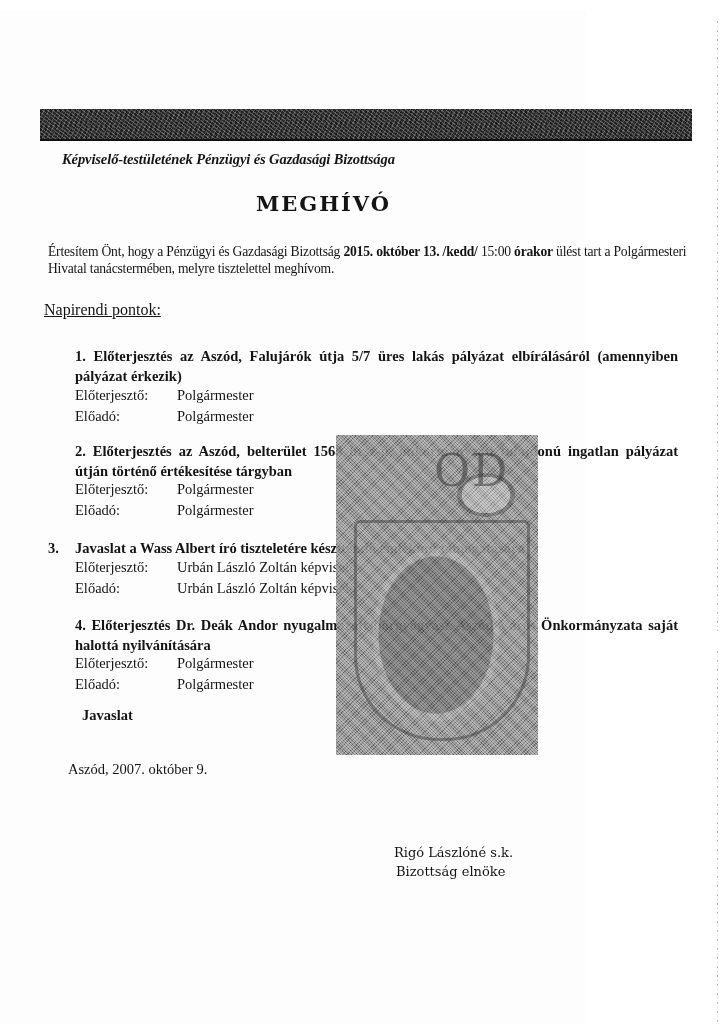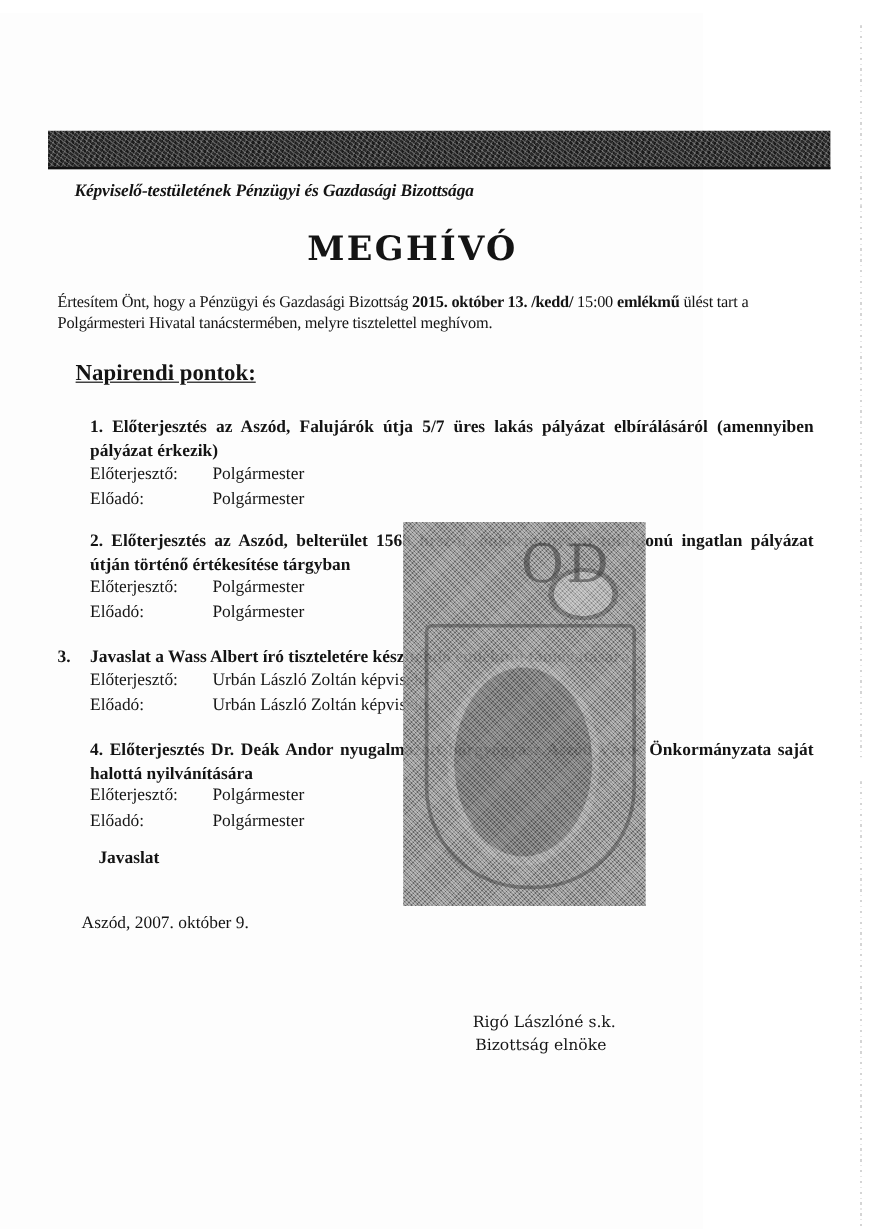--- a/index.html
+++ b/index.html
@@ -17,26 +17,26 @@
       background-image:
         repeating-linear-gradient(37deg, rgba(255,255,255,.22) 0 1px, transparent 1px 3px),
         repeating-linear-gradient(-61deg, rgba(255,255,255,.16) 0 1px, transparent 1px 4px),
         repeating-linear-gradient(90deg, rgba(0,0,0,.35) 0 2px, transparent 2px 5px);
       border-bottom: 2px solid #111; }
 
     .serif { font-family: "Liberation Serif", "DejaVu Serif", serif; }
     .t { position: absolute; white-space: nowrap; }
 
     .committee { left: 62px; top: 140px; font-size: 14.5px; font-weight: bold; font-style: italic; letter-spacing: -0.1px; }
-    .title { left: 256px; top: 180px; font-family: "DejaVu Serif", serif; font-size: 28px; font-weight: bold; letter-spacing: 2px; }
+    .title { left: 256px; top: 180px; font-family: "DejaVu Serif", serif; font-size: 21px; font-weight: bold; letter-spacing: 2px; }
 
     .intro { left: 48px; top: 232px; font-size: 13.6px; line-height: 17px; width: 640px; white-space: normal; letter-spacing: -0.2px; }
     .intro b { font-weight: bold; }
 
-    .agenda-head { left: 63px; top: 290px; font-size: 19px; font-weight: bold; text-decoration: underline; }
+    .agenda-head { left: 44px; top: 290px; font-size: 16px; font-weight: normal; text-decoration: underline; }
 
     .item-title { font-size: 14.5px; font-weight: bold; line-height: 20px; white-space: normal; text-align: justify; }
     .row { position: absolute; font-size: 14.5px; white-space: nowrap; }
     .row .lbl { display: inline-block; width: 102px; }
 
     .others { left: 82px; top: 696px; font-size: 14.5px; font-weight: bold; }
     .place-date { left: 68px; top: 750px; font-size: 14.5px; }
 
     .sig { position: absolute; left: 394px; top: 832px; font-family: "DejaVu Serif", serif; font-size: 13px; line-height: 19px; }
 
@@ -61,21 +61,21 @@
   <div class="edge-line" style="top:10px;height:150px;"></div>
   <div class="edge-line" style="top:160px;height:460px;"></div>
   <div class="edge-line" style="top:640px;height:380px;"></div>
 
   <div class="banner"></div>
 
   <div class="t serif committee">Képviselő-testületének Pénzügyi és Gazdasági Bizottsága</div>
 
   <div class="t title">MEGHÍVÓ</div>
 
-  <div class="t serif intro"><span>Értesítem Önt, hogy a Pénzügyi és Gazdasági Bizottság </span><b>2015. október 13. /kedd/</b><span> 15:00 </span><b>emlékmű</b><span> ülést tart a Polgármesteri Hivatal tanácstermében, melyre tisztelettel meghívom.</span></div>
+  <div class="t serif intro"><span>Értesítem Önt, hogy a Pénzügyi és Gazdasági Bizottság </span><b>2015. október 13. /kedd/</b><span> 15:00 </span><b>órakor</b><span> ülést tart a Polgármesteri Hivatal tanácstermében, melyre tisztelettel meghívom.</span></div>
 
   <div class="t serif agenda-head">Napirendi pontok:</div>
 
   <div class="t serif item-title" style="left:75px;top:335px;width:603px;">1. Előterjesztés az Aszód, Falujárók útja 5/7 üres lakás pályázat elbírálásáról (amennyiben pályázat érkezik)</div>
   <div class="row serif" style="left:75px;top:376px;"><span class="lbl">Előterjesztő:</span><span>Polgármester</span></div>
   <div class="row serif" style="left:75px;top:397px;"><span class="lbl">Előadó:</span><span>Polgármester</span></div>
 
   <div class="t serif item-title" style="left:75px;top:430px;width:603px;">2. Előterjesztés az Aszód, belterület 1568 hrsz-ú, önkormányzati tulajdonú ingatlan pályázat útján történő értékesítése tárgyban</div>
   <div class="row serif" style="left:75px;top:470px;"><span class="lbl">Előterjesztő:</span><span>Polgármester</span></div>
   <div class="row serif" style="left:75px;top:491px;"><span class="lbl">Előadó:</span><span>Polgármester</span></div>

